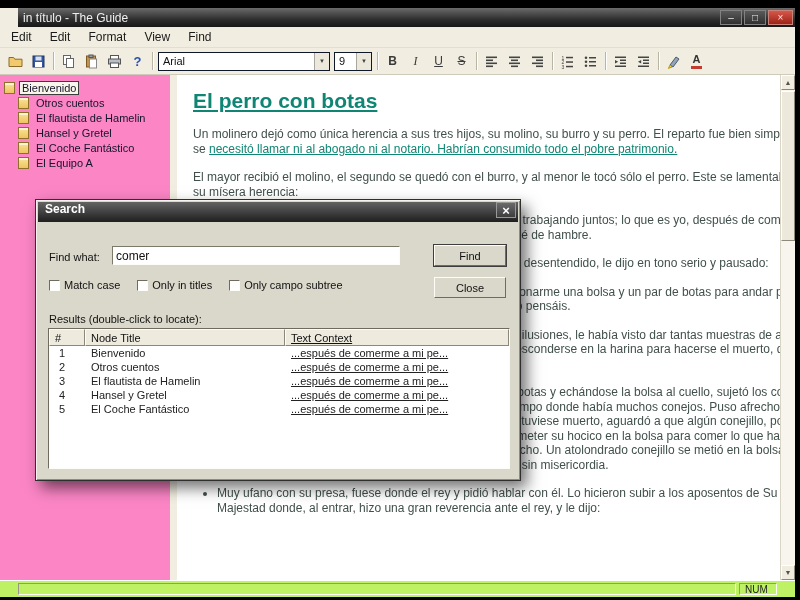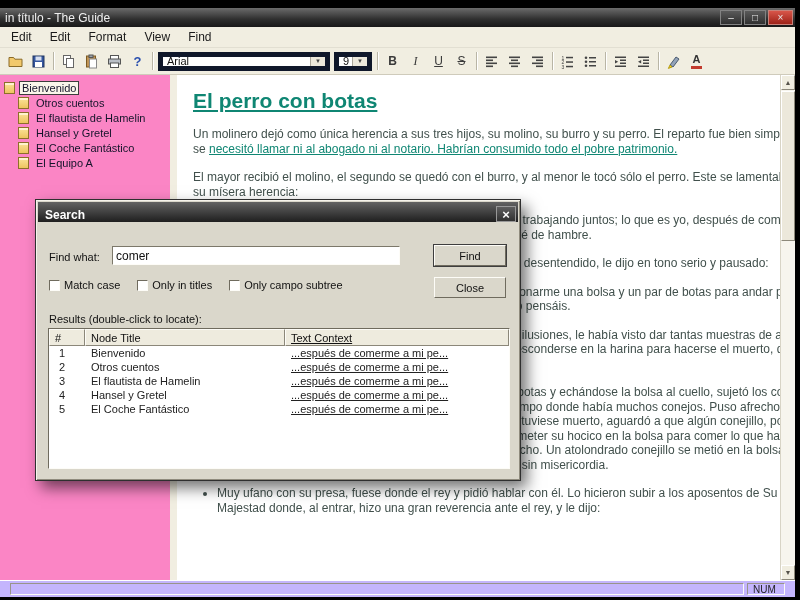--- a/index.html
+++ b/index.html
@@ -3,21 +3,21 @@
 <meta charset="utf-8">
 <style>
   * { margin:0; padding:0; box-sizing:border-box; }
   body { background:#000; }
   .screen { position:relative; width:800px; height:600px; background:#000; overflow:hidden;
             font-family:"Liberation Sans", sans-serif; }
   .window { position:absolute; left:0; top:8px; width:795px; height:589px; background:#f1eee1; }
 
   
   .titlebar { height:19px; background:linear-gradient(180deg,#6b6b6b,#2e2e2e 60%,#181818);
-              display:flex; align-items:center; padding:0 2px 0 5px; color:#f0f0f0; font-size:12px; }
+              display:flex; align-items:center; padding:0 2px 0 5px; color:#f0f0f0; font-size:12px;margin-left:18px; }
   .win-controls { margin-left:auto; display:flex; gap:2px; }
   .win-btn { width:22px; height:15px; display:flex; align-items:center; justify-content:center;
              font-size:10px; line-height:1; color:#e8e8e8;
              background:linear-gradient(#5a5a5a,#303030); border:1px solid #828282; }
   .win-btn.close { width:25px; background:linear-gradient(#d8564a,#9e2218); border-color:#c8837b; }
 
   
   .menubar { height:21px; display:flex; align-items:center; background:#f1eee1; font-size:12px;
              color:#1a1a1a; padding-left:2px; border-bottom:1px solid #e2dfd2; }
   .menu-item { padding:4px 9px; }
@@ -26,21 +26,21 @@
   .toolbar { height:27px; display:flex; align-items:center; background:#f1eee1; padding:0 4px;
              border-bottom:1px solid #cfcbbb; }
   .tb-btn { min-width:23px; height:21px; display:flex; align-items:center; justify-content:center;
             color:#3a3a3a; font-size:12px; }
   .tb-btn svg { display:block; }
   .tb-sep { width:1px; height:18px; background:#b9b5a5; box-shadow:1px 0 0 #fff; margin:0 3px; }
   .glyph-b { font-weight:bold; }
   .glyph-i { font-style:italic; font-family:"Liberation Serif", serif; }
   .glyph-u { text-decoration:underline; }
   .glyph-s { text-decoration:line-through; }
-  .combo { height:19px; border:5px solid #0f172a; background:#fff; display:flex; align-items:center;
+  .combo { height:19px; border:1px solid #0f172a; background:#fff; display:flex; align-items:center;
            font-size:11px; margin:8px 2px; color:#111; }
   .combo .val { padding:0 4px; flex:1; white-space:nowrap; overflow:hidden; }
   .combo-arrow { width:15px; height:100%; background:#ece8db; border-left:1px solid #aaa69a;
                  display:flex; align-items:center; justify-content:center; font-size:6px; color:#444; }
   .font-combo { width:172px; }
   .size-combo { width:38px; }
   .fc-icon { display:flex; flex-direction:column; align-items:center; line-height:1; font-size:11px;
              font-weight:bold; color:#333; }
   .fc-icon .bar { width:11px; height:3px; background:#c23b2e; margin-top:1px; }
 
@@ -70,33 +70,33 @@
   .vscroll { position:absolute; top:0; right:0; bottom:0; width:15px; background:#f7f5ee;
              border-left:1px solid #d8d4c6; }
   .scroll-btn { position:absolute; left:0; right:0; height:15px; background:#f0ede0;
                 border:1px solid; border-color:#fff #8d897b #8d897b #fff;
                 display:flex; align-items:center; justify-content:center; font-size:7px; color:#55524a; }
   .scroll-btn.up { top:0; } .scroll-btn.down { bottom:0; }
   .scroll-thumb { position:absolute; left:0; right:0; top:16px; height:150px; background:#ece8db;
                   border:1px solid; border-color:#fff #8d897b #8d897b #fff; }
 
   
-  .statusbar { position:absolute; left:0; right:0; bottom:0; height:17px; background:#c4b5fd;
+  .statusbar { position:absolute; left:0; right:0; bottom:0; height:17px; background:#bef264;
                border-top:1px solid #fff; display:flex; align-items:stretch; gap:3px;
-               padding:2px 10px; font-size:10px; color:#222; }
+               padding:2px 18px; font-size:10px; color:#222; }
   .sb-cell { border:1px solid; border-color:#98948a #fcfbf6 #fcfbf6 #98948a; }
   .sb-main { flex:1; }
   .sb-num { width:38px; display:flex; align-items:center; padding-left:5px; }
 
   
   .dialog { position:absolute; left:35px; top:199px; width:486px; height:282px; background:#dad7cb;
             border:1px solid #2f2f2f; font-size:11px; color:#111;
             box-shadow:inset 1px 1px 0 #f6f4ec, inset -1px -1px 0 #8f8b7d, 6px 7px 14px rgba(0,0,0,0.55); }
   .dlg-titlebar { height:20px; margin:2px; background:linear-gradient(180deg,#636363,#1f1f1f);
-                  color:#fff; font-size:12px; font-weight:bold; display:flex; align-items:flex-end;
+                  color:#fff; font-size:12px; font-weight:bold; display:flex; align-items:flex-start;
                   padding:0 2px 0 7px; }
   .dlg-close { margin-left:auto; width:20px; height:16px; display:flex; align-items:center;
                justify-content:center; font-size:13px; color:#fff; background:rgba(255,255,255,0.07);
                border:1px solid #989898; }
   .find-label { position:absolute; left:13px; top:51px; }
   .find-input { position:absolute; left:76px; top:46px; width:288px; height:19px; background:#fff;
                 border:1px solid; border-color:#7c786a #fdfcf7 #fdfcf7 #7c786a;
                 font-family:inherit; font-size:12px; padding:0 3px; color:#111; }
   .btn { position:absolute; width:72px; height:21px; background:#dad7cb; font-family:inherit;
          border:1px solid; border-color:#fdfcf7 #6f6b5e #6f6b5e #fdfcf7; font-size:11px; color:#111;

